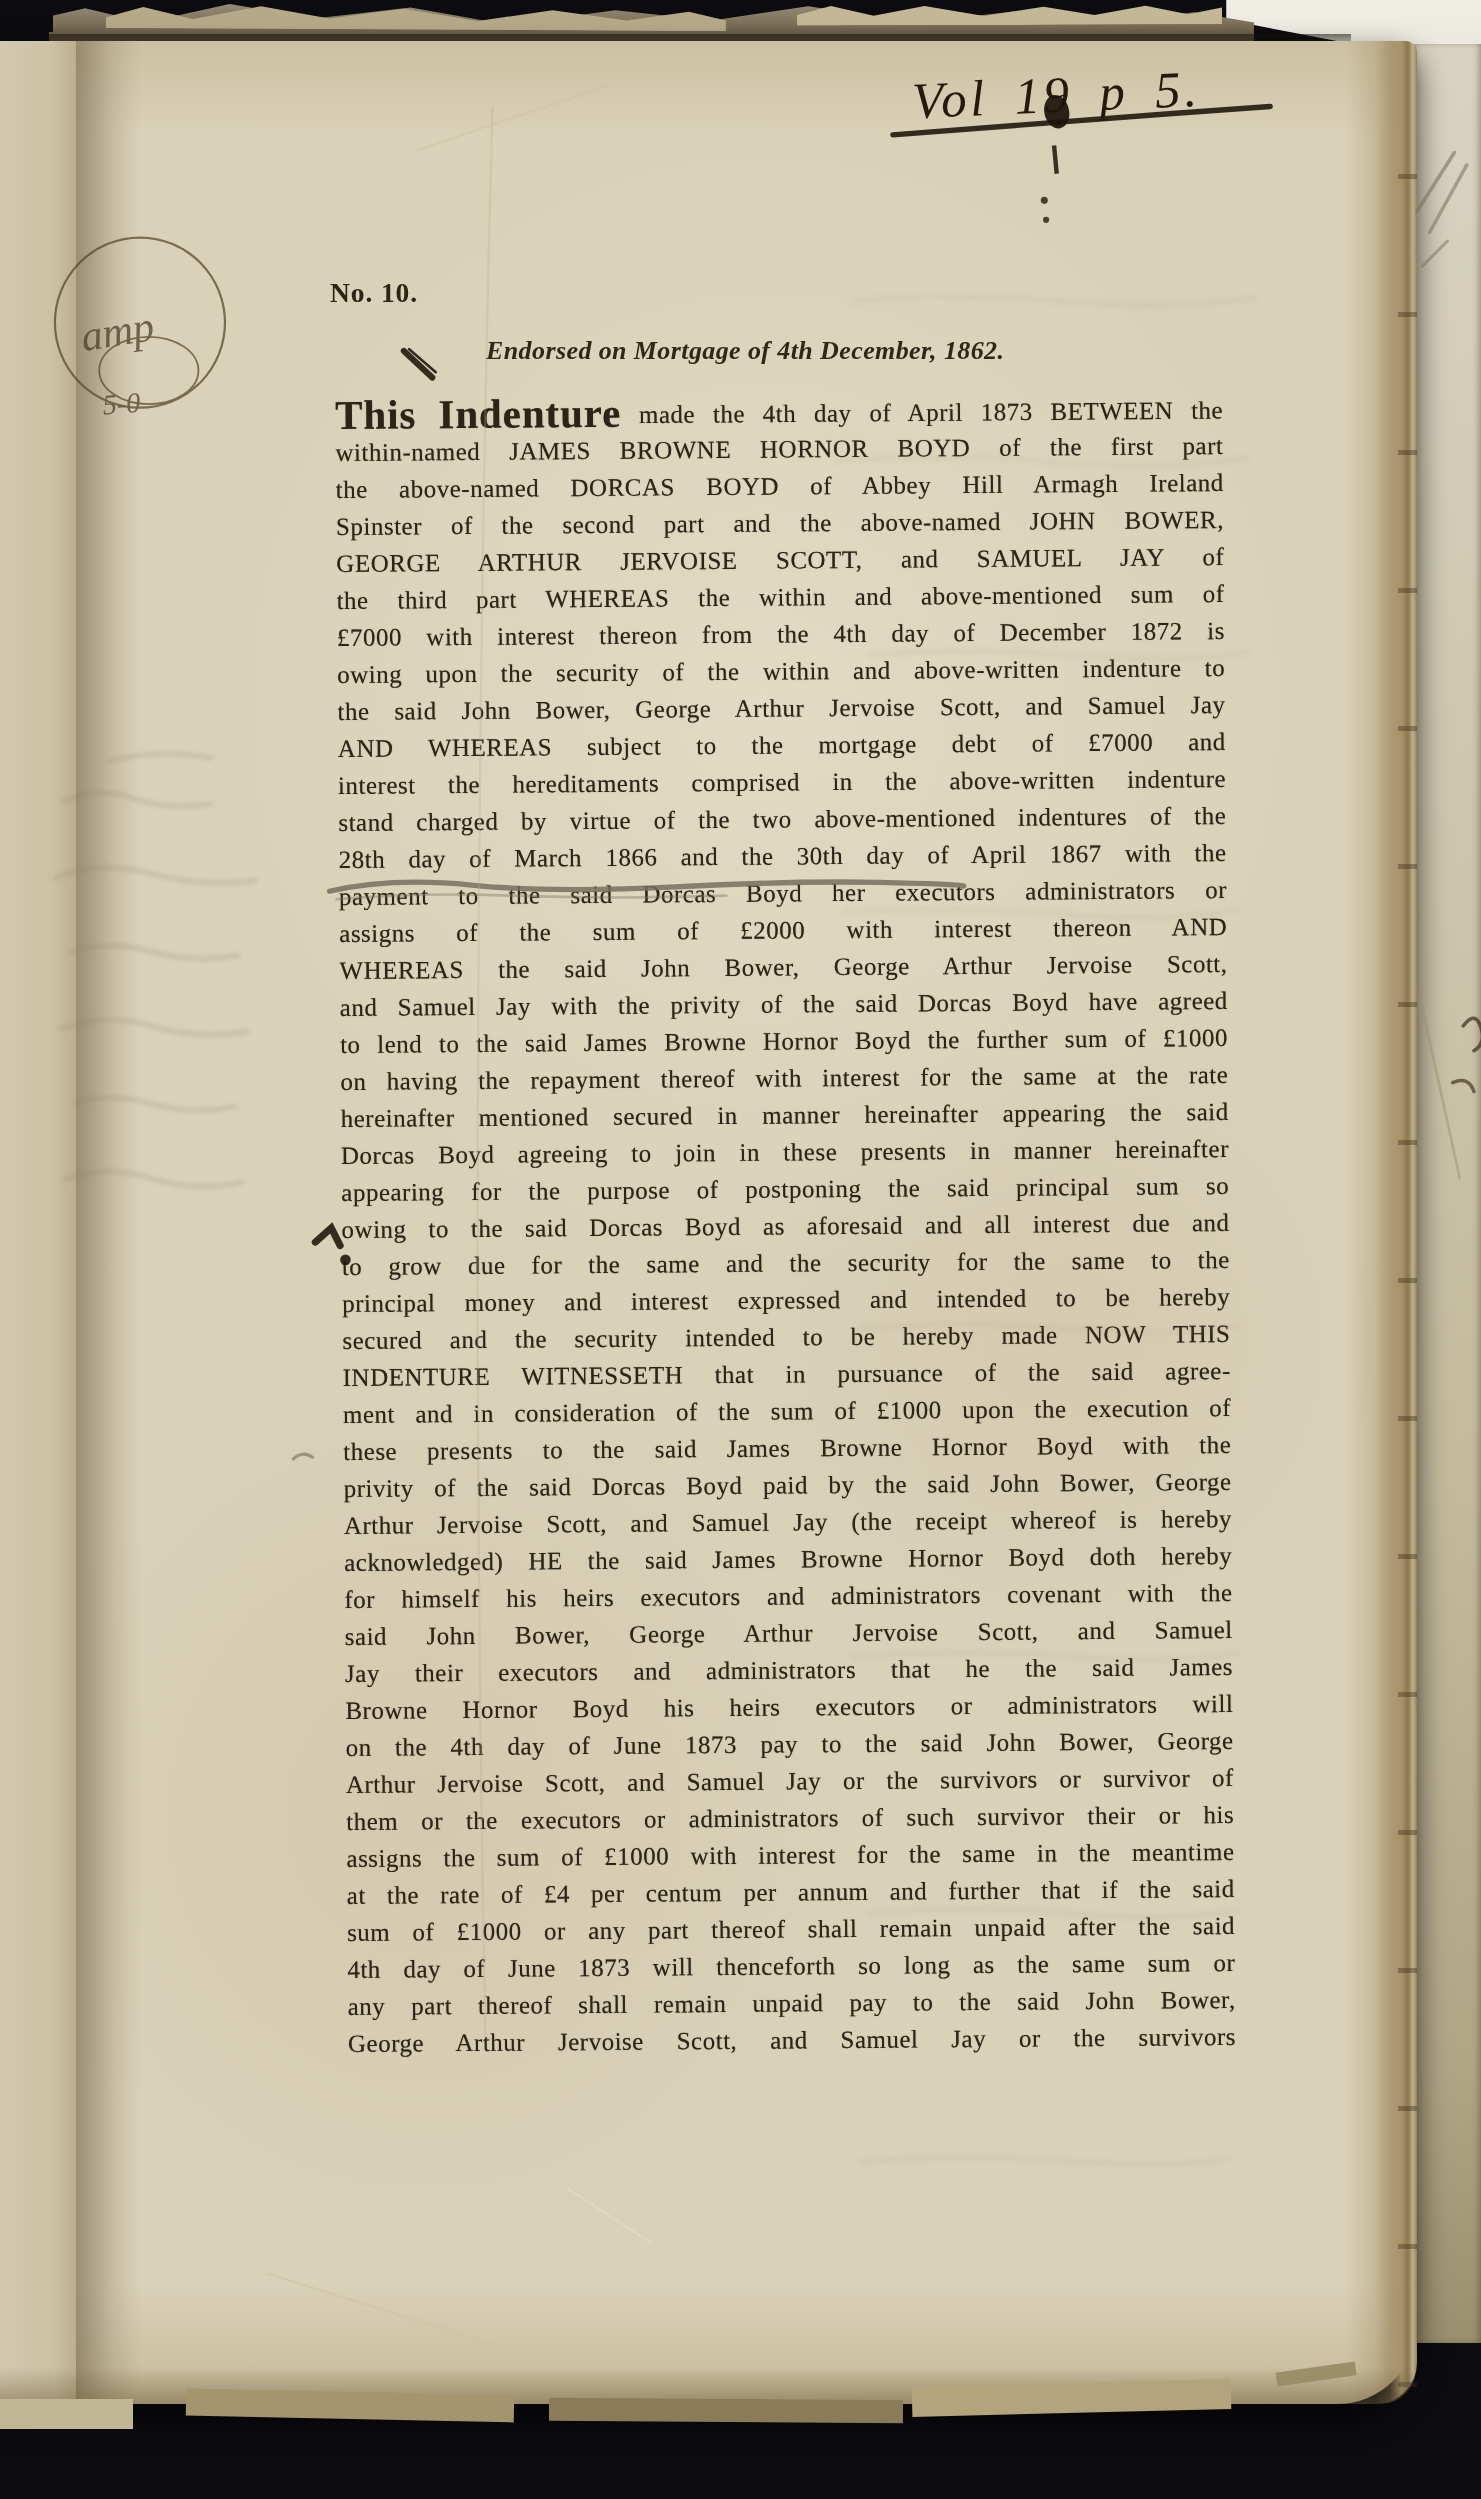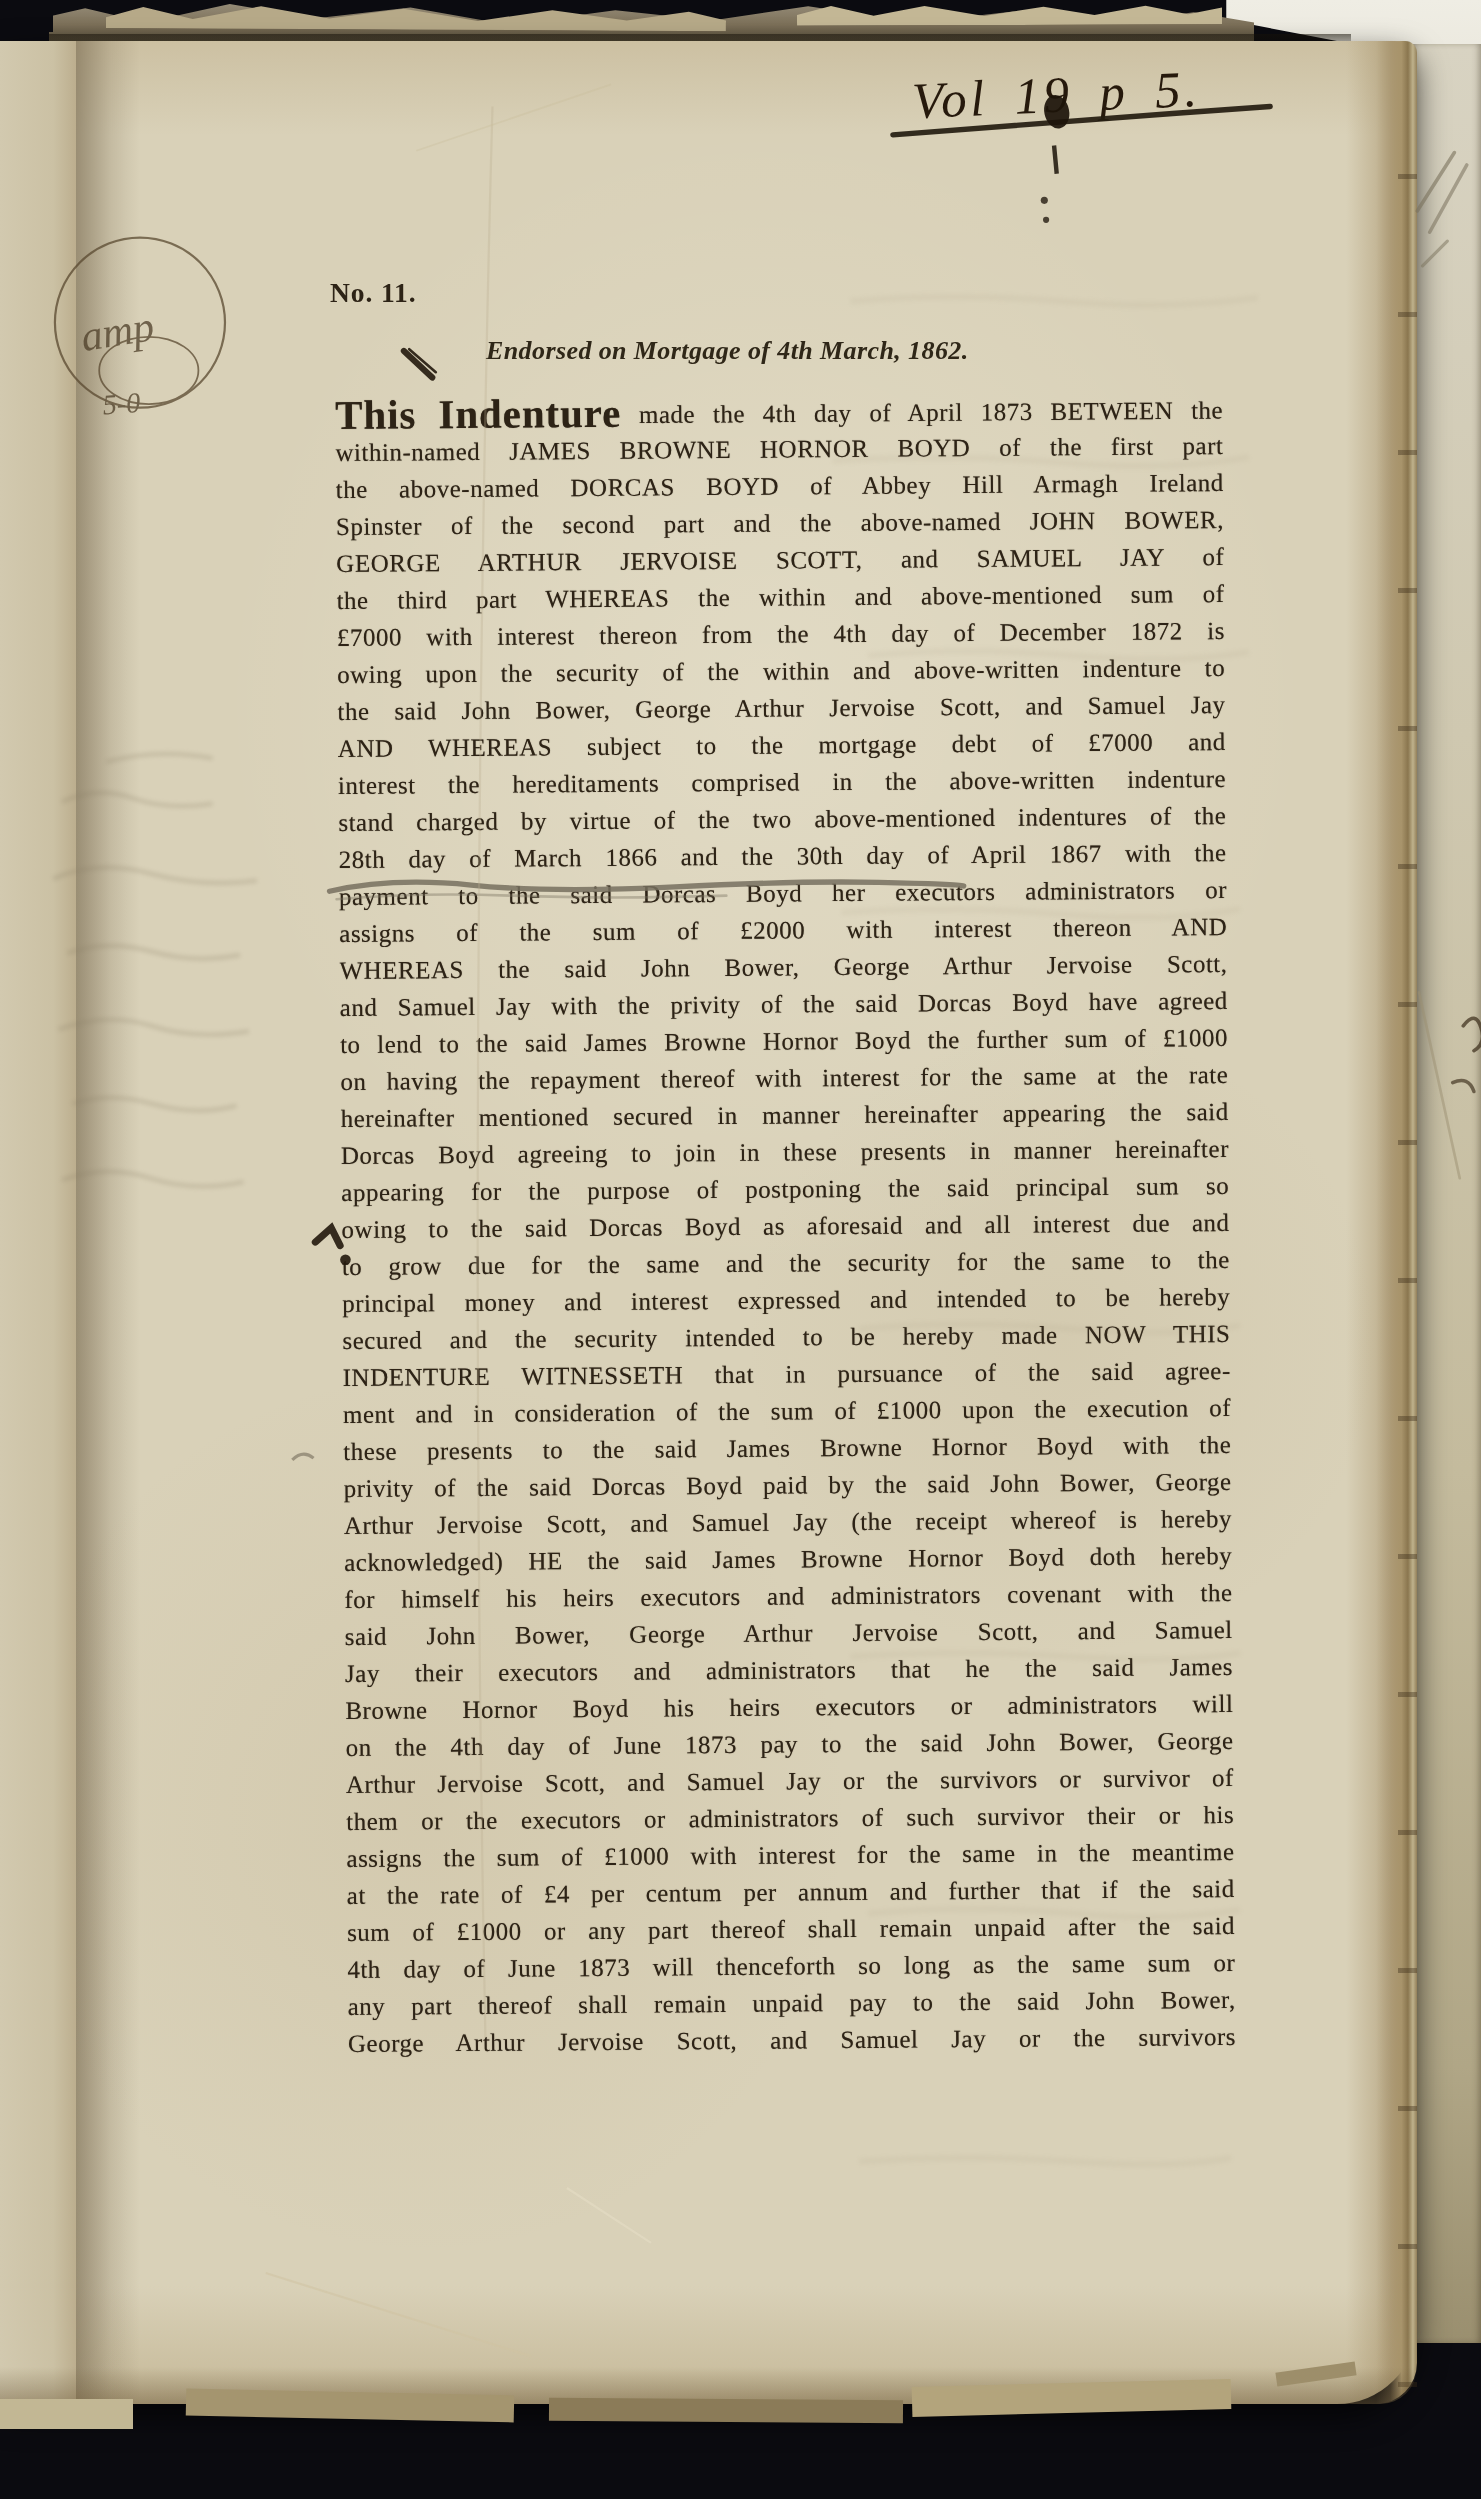--- a/index.html
+++ b/index.html
@@ -83,22 +83,22 @@
   <div class="black-corner"></div>
   <div class="black-topline"></div>
 
   <div class="page">
     <div class="fold-strip"></div>
     <div class="fold-shadow"></div>
     <div class="right-edge"></div>
     <div class="bottom-shade"></div>
 
     <div class="vol-note">Vol 19 p 5.</div>
-    <div class="doc-number">No. 11.</div>
-    <div class="endorsement">Endorsed on Mortgage of 4th March, 1862.</div>
+    <div class="doc-number">No. 10.</div>
+    <div class="endorsement">Endorsed on Mortgage of 4th December, 1862.</div>
 
     <div class="body">
       <div class="line"><span class="opening">This Indenture</span> <span>made the 4th day of April 1873  BETWEEN  the</span></div>
       <div class="lines">
           <div class="line">within-named JAMES BROWNE HORNOR BOYD of the first part</div>
           <div class="line">the above-named DORCAS BOYD of Abbey Hill Armagh Ireland</div>
           <div class="line">Spinster of the second part and the above-named JOHN BOWER,</div>
           <div class="line">GEORGE ARTHUR JERVOISE SCOTT, and SAMUEL JAY of</div>
           <div class="line">the third part  WHEREAS the within and above-mentioned sum of</div>
           <div class="line">£7000 with interest thereon from the 4th day of December 1872 is</div>

